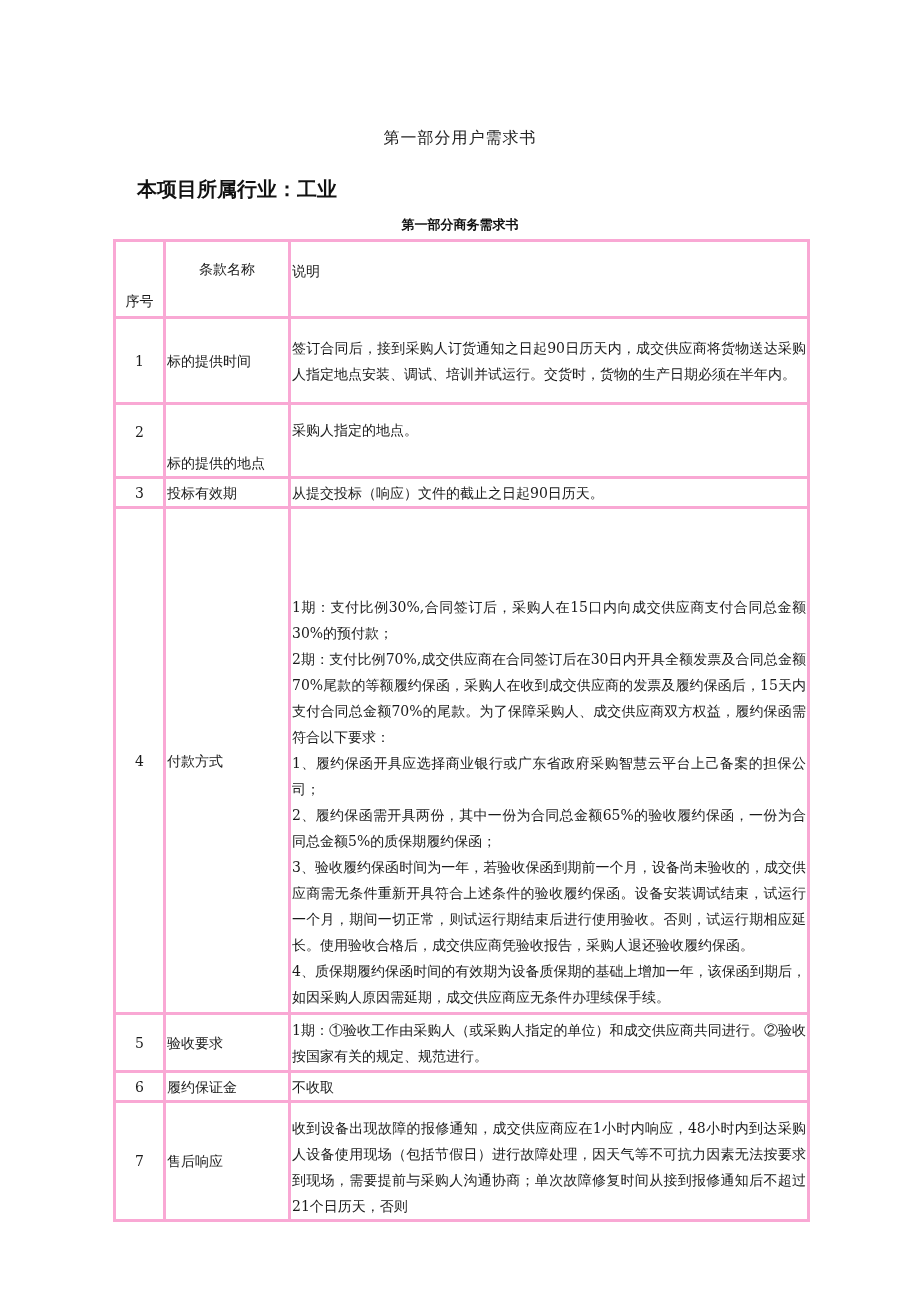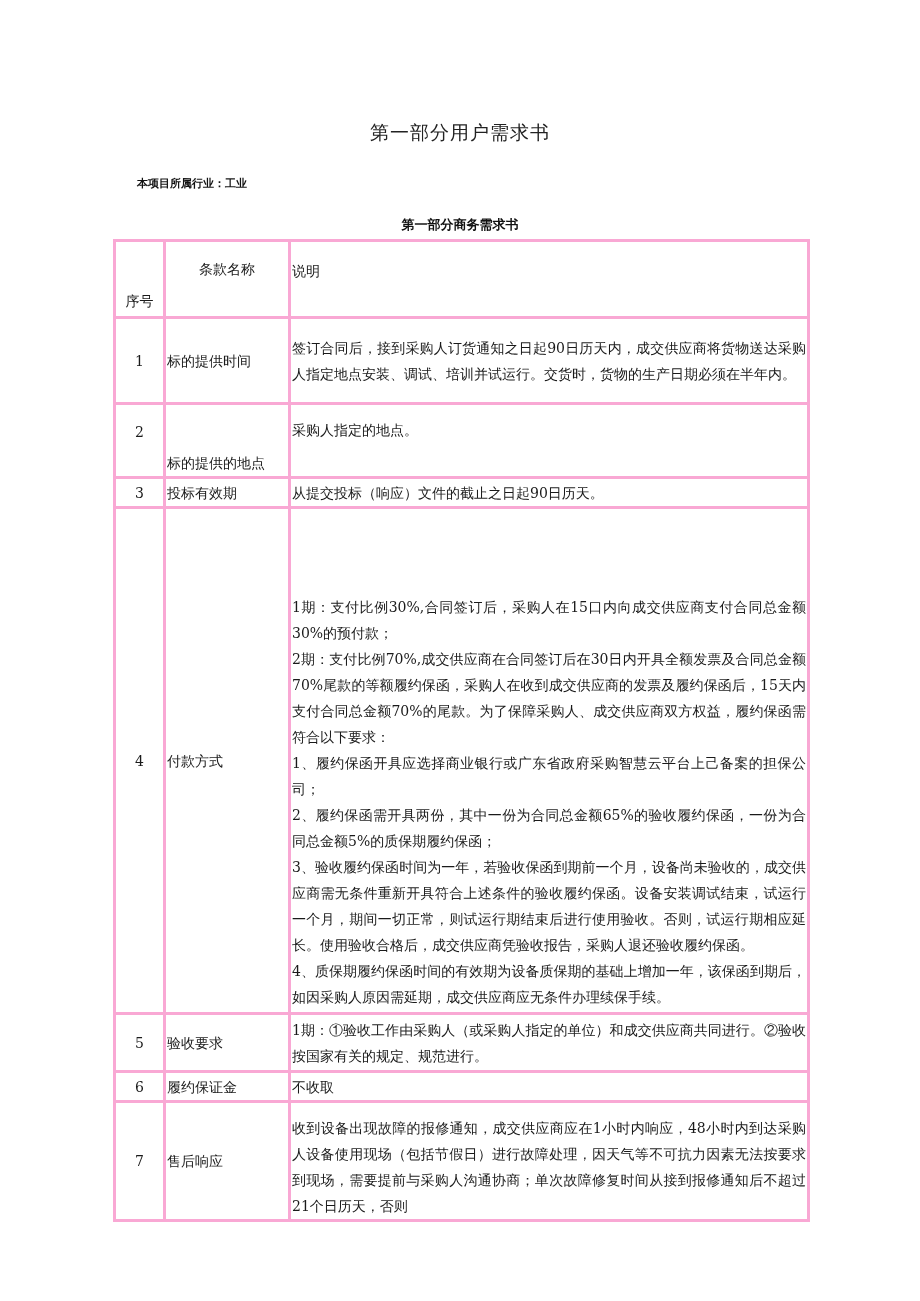--- a/index.html
+++ b/index.html
@@ -10,35 +10,35 @@
     body {
       width: 920px;
       height: 1301px;
       position: relative;
       font-family: "DejaVu Serif", "Liberation Serif", serif;
       color: #1a1a1a;
       overflow: hidden;
     }
     .doc-title {
       position: absolute;
-      top: 120px;
+      top: 128px;
       left: 0;
       width: 920px;
       text-align: center;
-      font-size: 19px;
+      font-size: 16px;
       font-weight: normal;
       letter-spacing: 1px;
       color: #222;
     }
     .industry-line {
       position: absolute;
       top: 176px;
       left: 137px;
       font-family: "DejaVu Sans", "Liberation Sans", sans-serif;
-      font-size: 11px;
+      font-size: 20px;
       font-weight: bold;
       color: #111;
     }
     .section-title {
       position: absolute;
       top: 216px;
       left: 0;
       width: 920px;
       text-align: center;
       font-family: "DejaVu Sans", "Liberation Sans", sans-serif;

